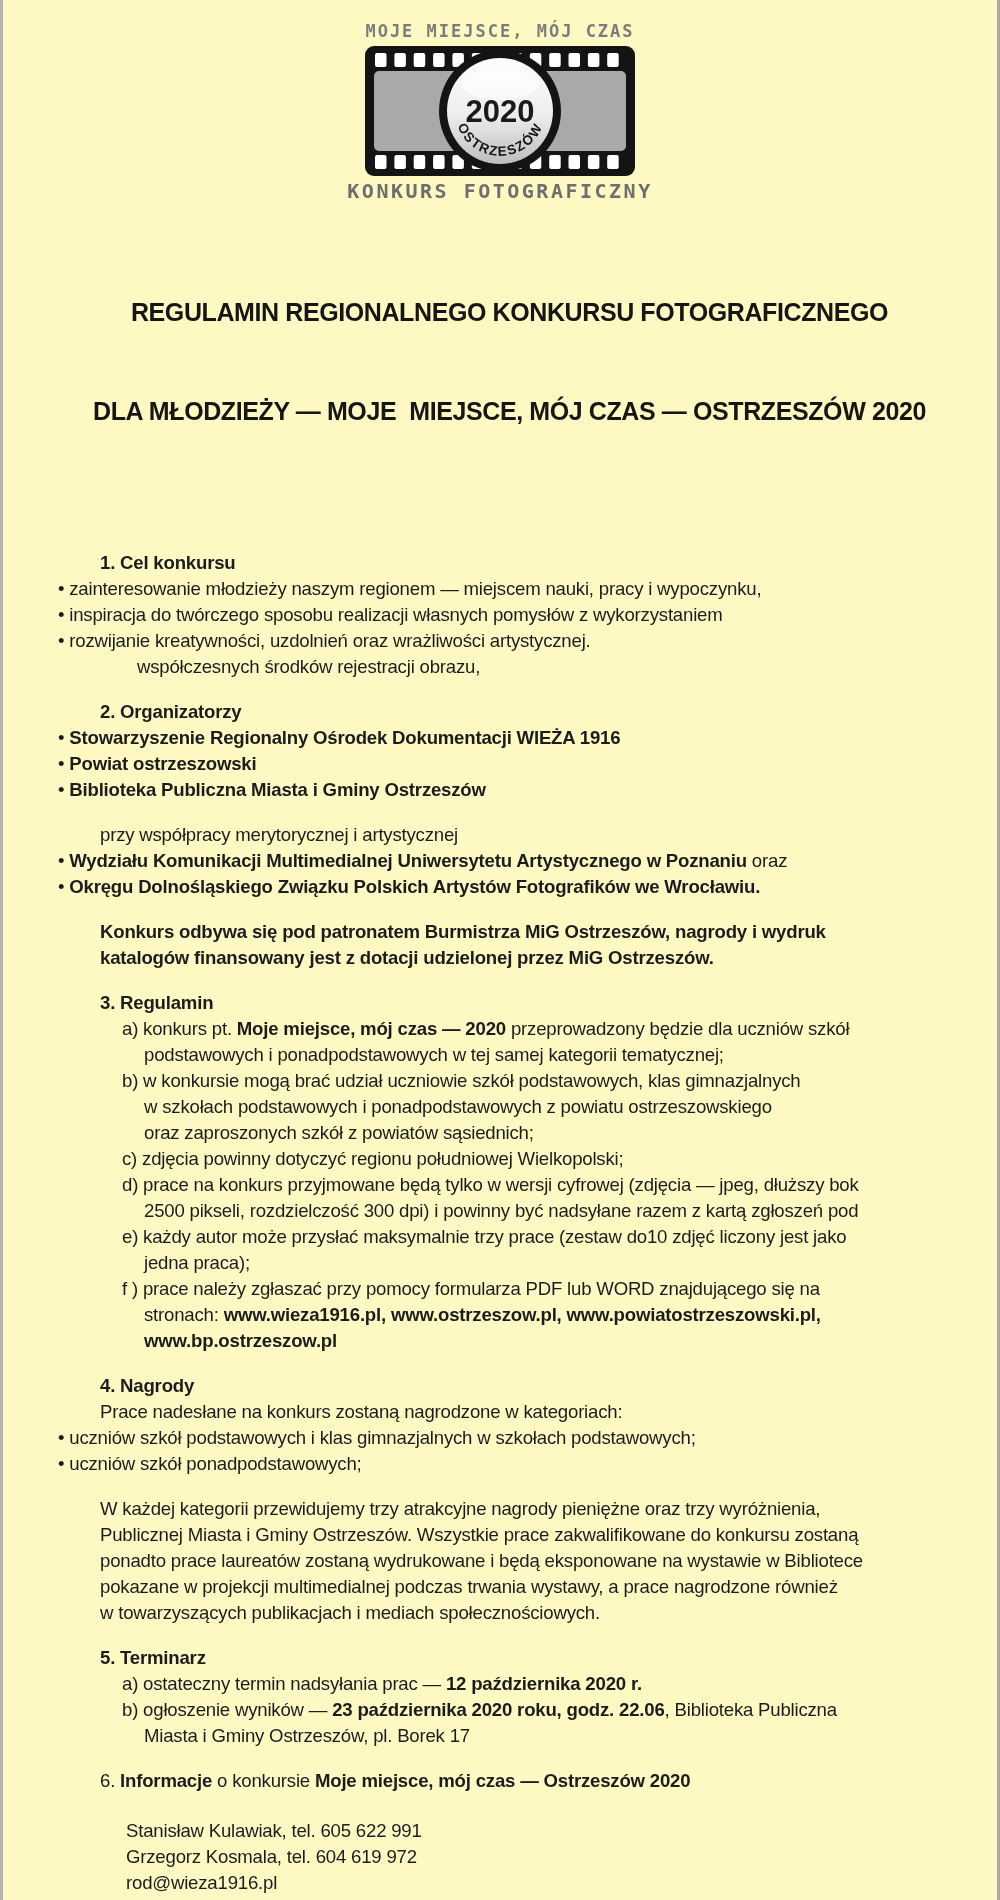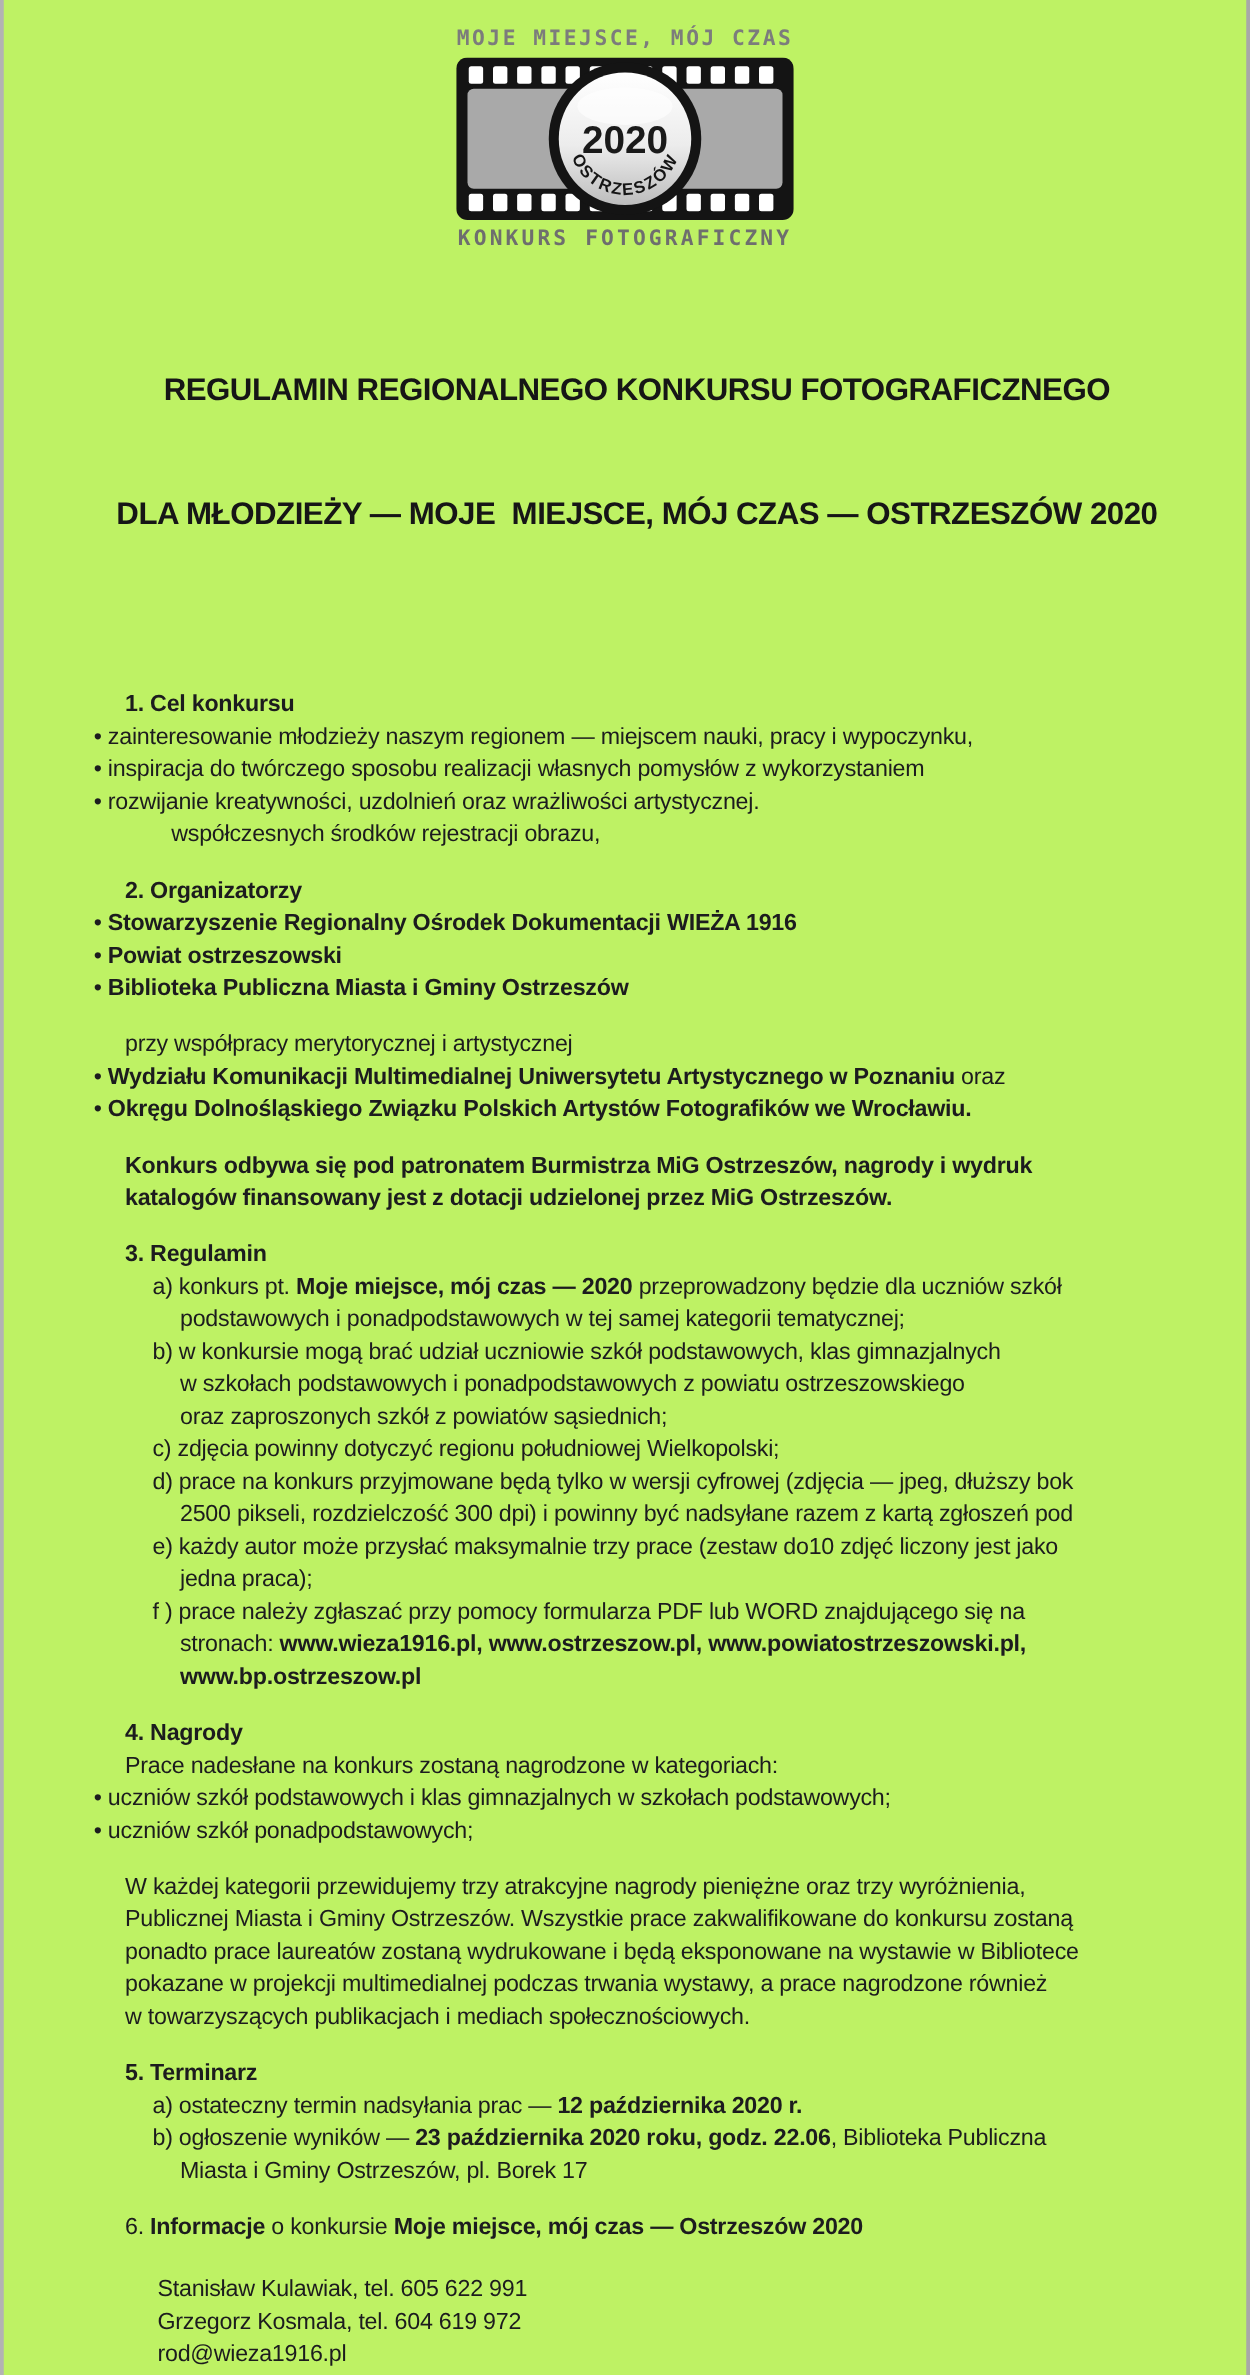--- a/index.html
+++ b/index.html
@@ -1,21 +1,21 @@
 <!DOCTYPE html>
 <html><head>
 <meta charset="utf-8">
 <style>
   html,body{margin:0;padding:0;background:#ffffff;}
   .page{
     position:relative;
     width:1000px;
     height:1900px;
     box-sizing:border-box;
-    background:#bef264;
+    background:#fef9c3;
     border-left:3px solid #b3b3b3;
     border-right:3px solid #a8a8a8;
     padding-top:20px;
     overflow:hidden;
     font-family:"Liberation Sans",sans-serif;
     color:#1c1c1e;
   }
   .logo{width:100%;text-align:center;}
   .logo-top{
     font-family:"DejaVu Sans Mono",monospace;
@@ -24,21 +24,21 @@
     font-size:17px;
     letter-spacing:2px;
     line-height:22px;
     margin-bottom:4px;
     white-space:pre;
   }
   .logo-bottom{
     font-family:"DejaVu Sans Mono",monospace;
     font-weight:bold;
     color:#6e6e6e;
-    font-size:17px;
+    font-size:20px;
     letter-spacing:2.5px;
     line-height:22px;
     margin-top:4px;
     white-space:pre;
   }
   .strip-wrap{line-height:0;}
   .title{
     text-align:center;
     font-weight:bold;
     font-size:25px;
@@ -51,21 +51,21 @@
   }
   .docbody{
     margin-top:56px;
     font-size:18.6px;
     line-height:26px;
     letter-spacing:-0.2px;
   }
   .ln{white-space:pre-wrap;}
   .b{font-weight:bold;}
   .h,.para{padding-left:97px;}
-  .bullet{padding-left:72px;}
+  .bullet{padding-left:55px;}
   .cont2{padding-left:134px;}
   .letter{padding-left:119px;}
   .cont{padding-left:141px;}
   .contact{padding-left:123px;}
   .gap{width:100%;}
 </style>
 </head>
 <body>
 
 <div class="page">

